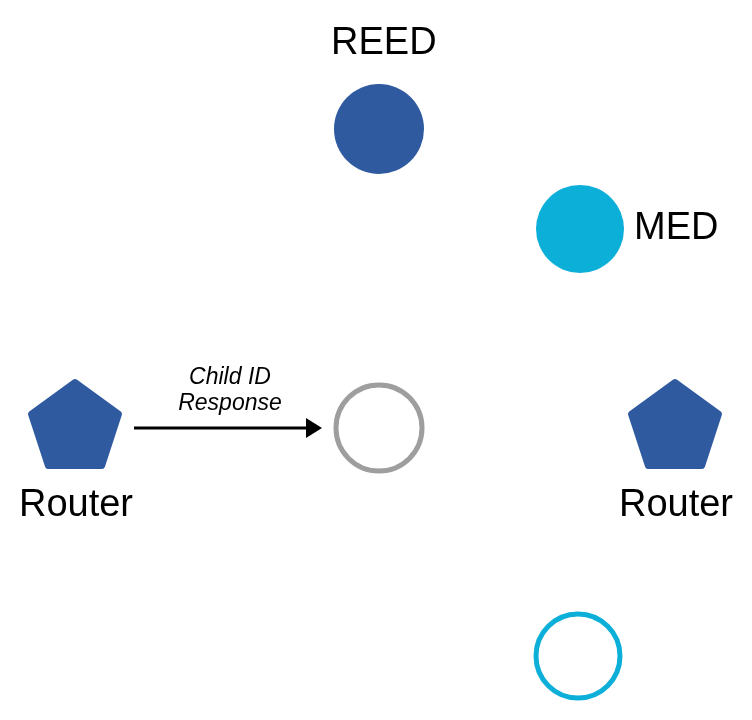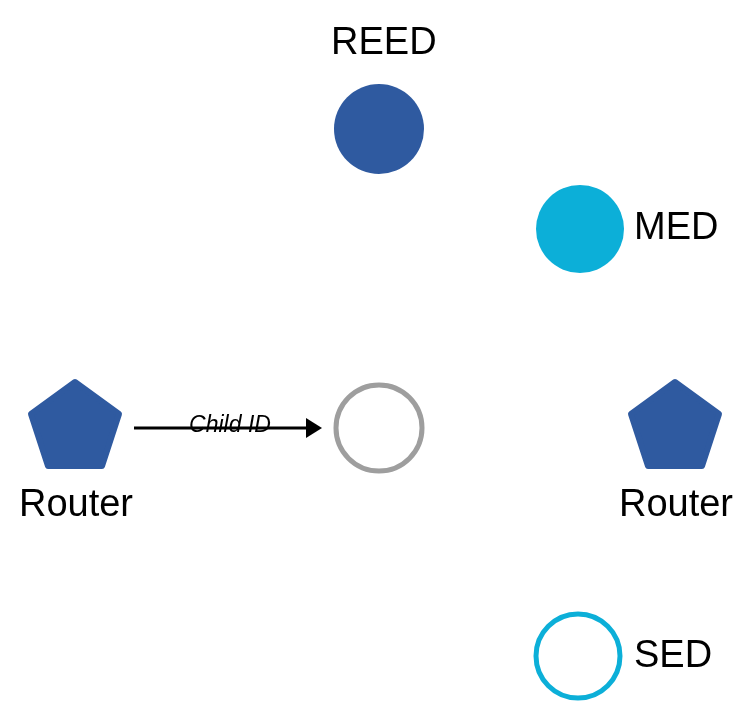--- a/index.html
+++ b/index.html
@@ -35,21 +35,20 @@
   }
   .edge-label {
     position: absolute;
     font-family: "Liberation Sans", sans-serif;
     font-style: italic;
     font-size: 23px;
     line-height: 26px;
     color: #000000;
     text-align: center;
     white-space: nowrap;
-    margin-top: 48px;
   }
   svg {
     display: block;
     overflow: visible;
   }
   .shape-svg {
     position: absolute;
   }
 </style>
 </head>
@@ -87,20 +86,21 @@
 
   <div class="node shape-svg" style="left:130px; top:410px;">
     <svg width="200" height="40" viewBox="0 0 200 40">
       <line x1="4" y1="18" x2="176" y2="18" stroke="#000000" stroke-width="3"></line>
       <path d="M 176 8 L 192 18 L 176 28 Z" fill="#000000"></path>
     </svg>
   </div>
 
   <div class="edge-label" style="left:150px; top:363px; width:160px;">
     <div>Child ID</div>
+    <div>Response</div>
   </div>
 
   <div class="node shape-svg" style="left:331px; top:381px;">
     <svg width="96" height="94" viewBox="0 0 96 94">
       <circle cx="48" cy="47" r="43" fill="#ffffff" stroke="#9E9E9E" stroke-width="5"></circle>
     </svg>
   </div>
 
   <div class="node shape-svg" style="left:629px; top:380px;">
     <svg width="94" height="90" viewBox="0 0 94 90">
@@ -113,15 +113,14 @@
   </div>
 
   <div class="label label-center" style="left:612px; top:484px; width:128px;">Router</div>
 
   <div class="node shape-svg" style="left:531px; top:609px;">
     <svg width="94" height="94" viewBox="0 0 94 94">
       <circle cx="47" cy="47" r="42" fill="#ffffff" stroke="#0CAFD8" stroke-width="5"></circle>
     </svg>
   </div>
 
-  <div class="label" style="left:634px; top:635px;">SED</div>
 
 </div>
 
 </body></html>

